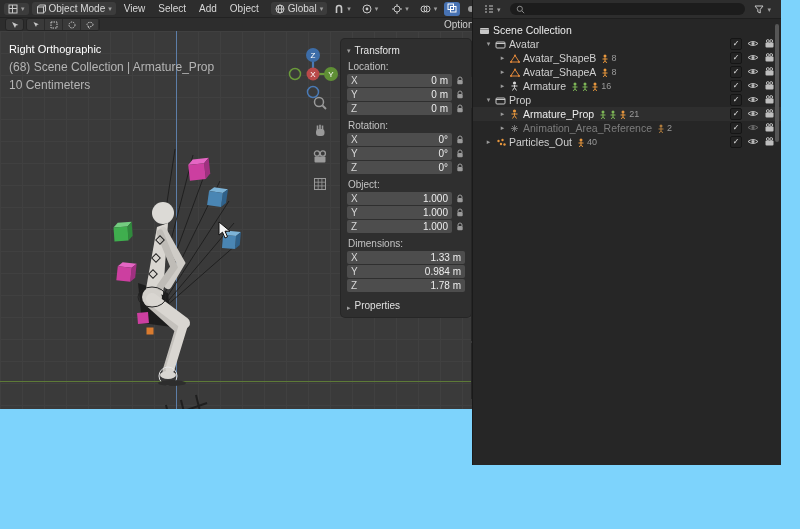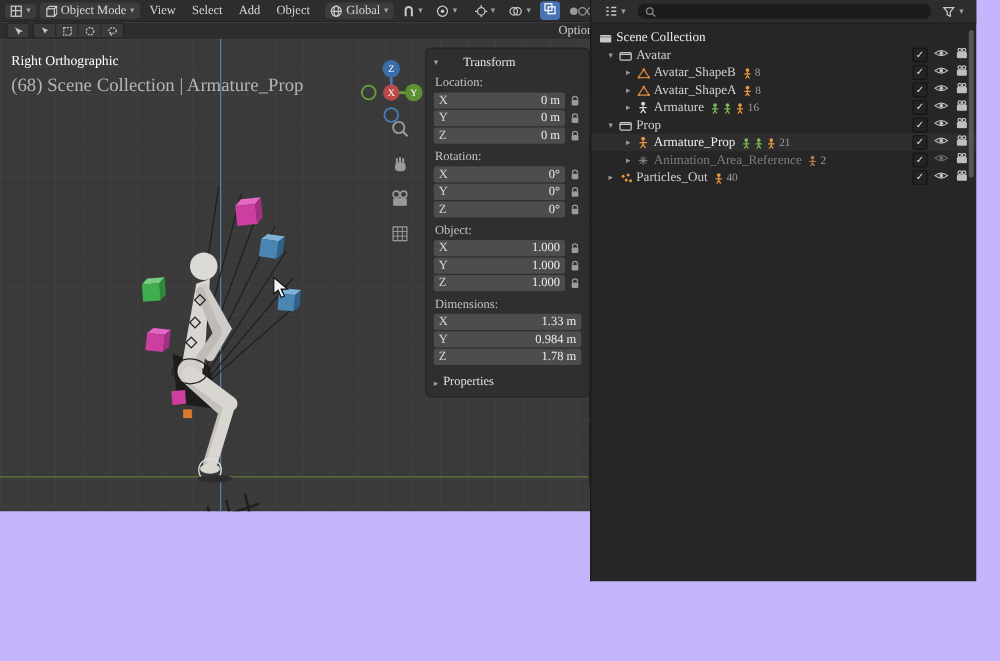--- a/index.html
+++ b/index.html
@@ -1,17 +1,17 @@
 <!DOCTYPE html>
 <html><head>
 <meta charset="utf-8">
 <style>
   html,body{margin:0;padding:0;background:#1a1a1a}
-  .app{position:relative;width:800px;height:529px;background:#c4b5fd;overflow:hidden;
-       font-family:Liberation Serif, serif;font-size:11px;color:#d0d0d0;
+  .app{position:relative;width:800px;height:529px;background:#7dd3fc;overflow:hidden;
+       font-family:Liberation Sans, sans-serif;font-size:11px;color:#d0d0d0;
        -webkit-user-select:none;user-select:none}
   
   .left{position:absolute;left:0;top:0;width:491px;height:529px}
   .topbar{height:17px;background:#2d2d2d;border-bottom:1px solid #222;
           display:flex;align-items:center;gap:3px;padding:0 4px;font-size:10px;color:#d8d8d8}
   .tb-btn{display:flex;align-items:center;gap:3px;padding:1px 4px;border-radius:3px;white-space:nowrap}
   .tb-dd{background:#3c3c3c}
   .menu{padding:1px 5px;border-radius:3px}
   .caret{font-size:7px;color:#9e9e9e;line-height:1}
   .tb-sp{flex:1}
@@ -24,30 +24,30 @@
   .sbtn.lone{border:1px solid #242424;border-radius:3px;width:17px;height:11px;background:#3a3a3a;display:flex;align-items:center;justify-content:center}
   .options{margin-left:auto;margin-right:2px;display:flex;align-items:flex-end;gap:2px;font-size:10px;color:#cfcfcf}
 
   .viewport{position:absolute;left:0;top:31px;width:491px;height:378px;background:#3a3a3a;overflow:hidden;
             background-image:linear-gradient(#404040 1px,transparent 1px),linear-gradient(90deg,#404040 1px,transparent 1px);
             background-size:22px 22px}
   .axis-z{position:absolute;left:176px;top:0;bottom:0;width:1px;background:#5d7ea8}
   .axis-y{position:absolute;left:0;right:0;top:350px;height:1px;background:#5d7a37}
   .overlay-text{position:absolute;left:9px;top:12px;line-height:1.25;pointer-events:none}
   .ot1{color:#ffffff;font-size:11px}
-  .ot2,.ot3{color:#b5b5b5;font-size:15px;margin-top:3px}
+  .ot2,.ot3{color:#b5b5b5;font-size:12px;margin-top:3px}
   .scene{position:absolute;left:0;top:0}
   .gizmo{position:absolute;left:284px;top:14px}
   .navicons{position:absolute;left:312px;top:64px;display:flex;flex-direction:column;gap:9px;align-items:center}
   .cursor{position:absolute;left:218px;top:190px}
 
   
   .npanel{position:absolute;right:20px;top:8px;width:118px;background:#2f2f2f;border-radius:4px;
           padding:5px 6px 6px 6px;font-size:10px;box-shadow:0 0 0 1px #262626}
-  .phead{display:flex;align-items:center;gap:20px;color:#e8e8e8;margin:1px 0 4px 0}
+  .phead{display:flex;align-items:center;gap:4px;color:#e8e8e8;margin:1px 0 4px 0}
   .plabel{color:#c3c3c3;margin:5px 0 2px 1px}
   .vrow{display:flex;align-items:center;gap:3px;margin-bottom:1px}
   .field{flex:1;display:flex;justify-content:space-between;align-items:center;background:#4d4d4d;
          border-radius:2px;padding:1px 4px;color:#ededed;min-height:11px}
   .field .ax{color:#d7d7d7}
   .lockw{width:10px;display:flex;justify-content:center}
   .dropdown{background:#282828;border-radius:3px;padding:2px 5px;display:flex;justify-content:space-between;
             align-items:center;color:#dcdcdc;margin:6px 0 1px 0}
   .props-row{display:flex;align-items:flex-end;gap:4px;color:#e0e0e0;margin-top:8px}
 
@@ -287,20 +287,21 @@
           <line x1="162" y1="396" x2="211" y2="379"></line>
           <line x1="166" y1="374" x2="171" y2="394"></line>
           <line x1="181" y1="369" x2="186" y2="389"></line>
           <line x1="196" y1="364" x2="201" y2="384"></line>
         </g>
       </svg>
 
       <div class="overlay-text">
         <div class="ot1">Right Orthographic</div>
         <div class="ot2">(68) Scene Collection | Armature_Prop</div>
+        <div class="ot3">10 Centimeters</div>
       </div>
 
       <div class="gizmo">
         <svg width="58" height="58">
           <line x1="29" y1="29" x2="29" y2="12" stroke="#4a7ab5" stroke-width="2.2"></line>
           <line x1="29" y1="29" x2="46" y2="29" stroke="#6a9a3a" stroke-width="2.2"></line>
           <circle cx="29" cy="47" r="5.5" fill="#3a3a3a" stroke="#4a7ab5" stroke-width="1.5"></circle>
           <circle cx="11" cy="29" r="5.5" fill="#3a3a3a" stroke="#6a9a3a" stroke-width="1.5"></circle>
           <circle cx="29" cy="10" r="7" fill="#3d6da8"></circle>
           <circle cx="47" cy="29" r="7" fill="#5f8f35"></circle>

